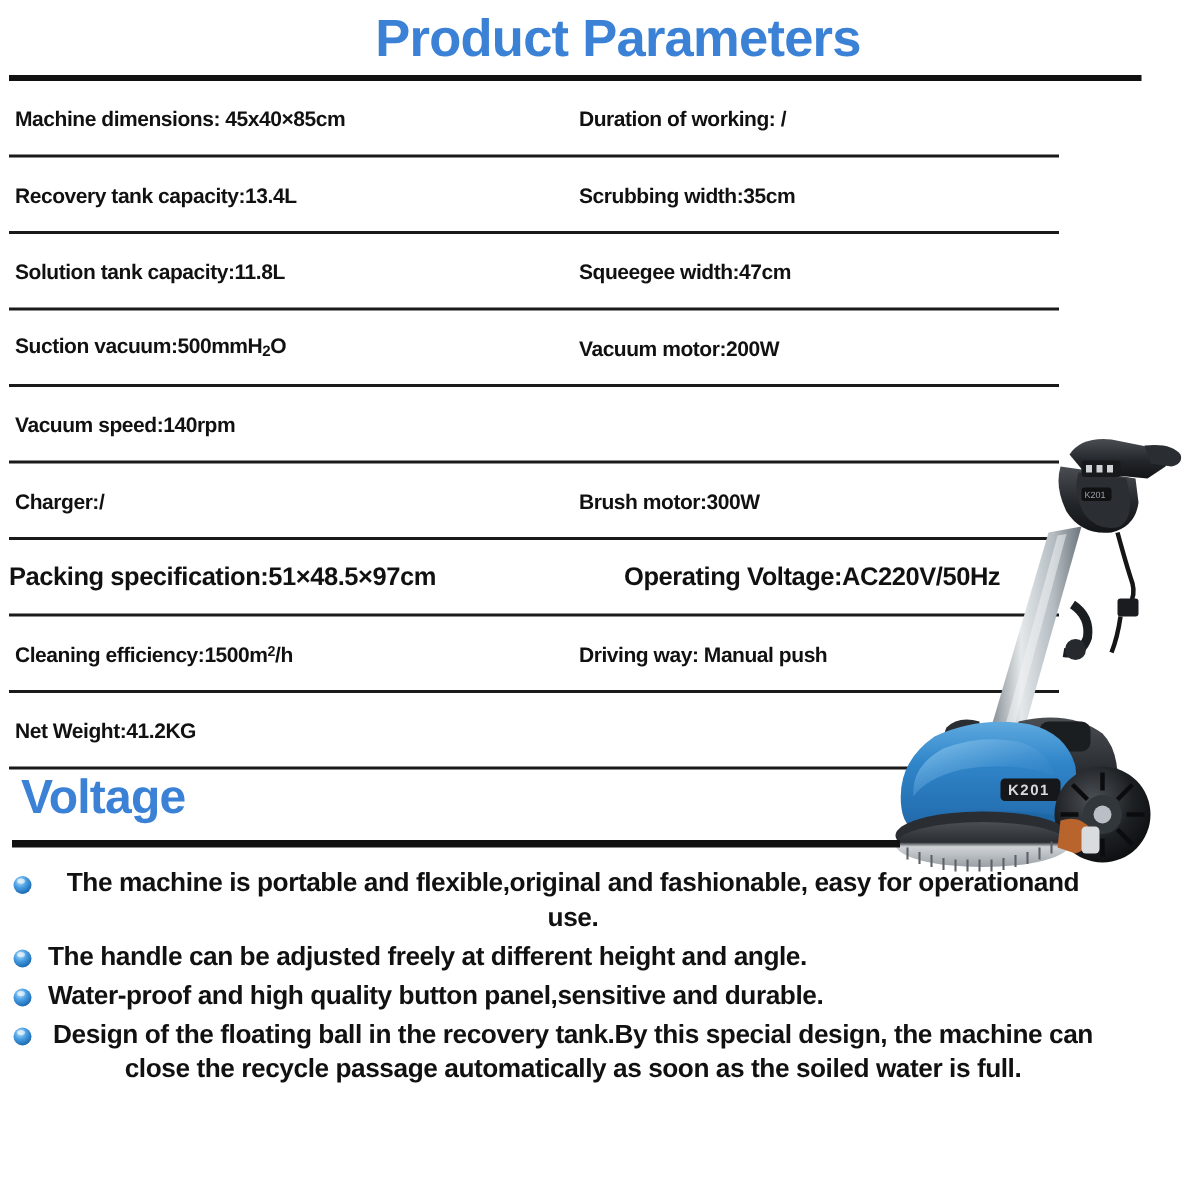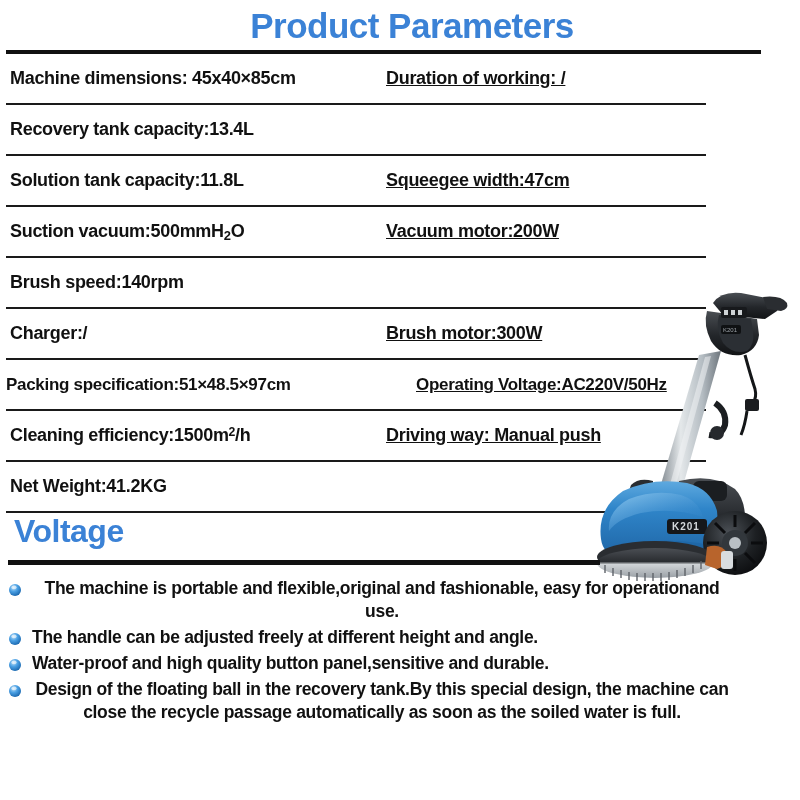--- a/index.html
+++ b/index.html
@@ -55,35 +55,34 @@
   }
 
   .spec-row {
     position: relative;
     height: 49px;
     display: flex;
     align-items: center;
   }
 
   .spec-row .cell {
-    font-size: 18px;
+    font-size: 14px;
     font-weight: 700;
     letter-spacing: -0.3px;
     white-space: nowrap;
   }
 
   .spec-row .cell.left {
     padding-left: 10px;
     width: 378px;
     flex: 0 0 378px;
   }
 
   .spec-row .cell.right {
     padding-left: 8px;
-    text-decoration: underline;
   }
 
   
   .spec-row.wide .cell.left {
     width: 408px;
     flex: 0 0 408px;
     padding-left: 6px;
   }
   .spec-row.wide .cell { font-size: 17px; }
 
@@ -170,37 +169,38 @@
     <div class="thick-rule"></div>
 
     <div class="spec-row">
       <div class="cell left">Machine dimensions: 45x40×85cm</div>
       <div class="cell right">Duration of working: /</div>
     </div>
     <div class="thin-rule"></div>
 
     <div class="spec-row">
       <div class="cell left">Recovery tank capacity:13.4L</div>
+      <div class="cell right">Scrubbing width:35cm</div>
     </div>
     <div class="thin-rule"></div>
 
     <div class="spec-row">
       <div class="cell left">Solution tank capacity:11.8L</div>
       <div class="cell right">Squeegee width:47cm</div>
     </div>
     <div class="thin-rule"></div>
 
     <div class="spec-row">
       <div class="cell left">Suction vacuum:500mmH<sub>2</sub>O</div>
       <div class="cell right">Vacuum motor:200W</div>
     </div>
     <div class="thin-rule"></div>
 
     <div class="spec-row">
-      <div class="cell left">Brush speed:140rpm</div>
+      <div class="cell left">Vacuum speed:140rpm</div>
     </div>
     <div class="thin-rule"></div>
 
     <div class="spec-row">
       <div class="cell left">Charger:/</div>
       <div class="cell right">Brush motor:300W</div>
     </div>
     <div class="thin-rule"></div>
 
     <div class="spec-row wide">

